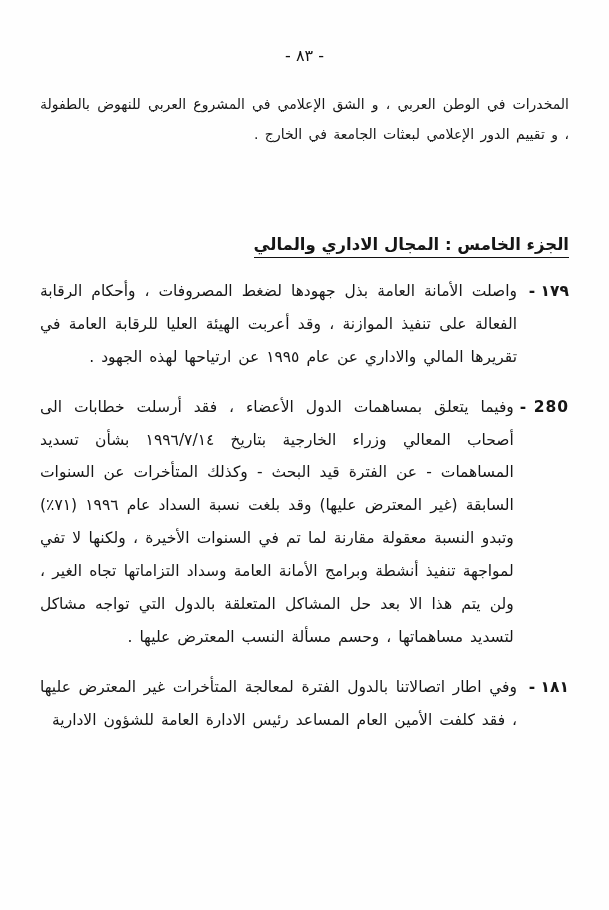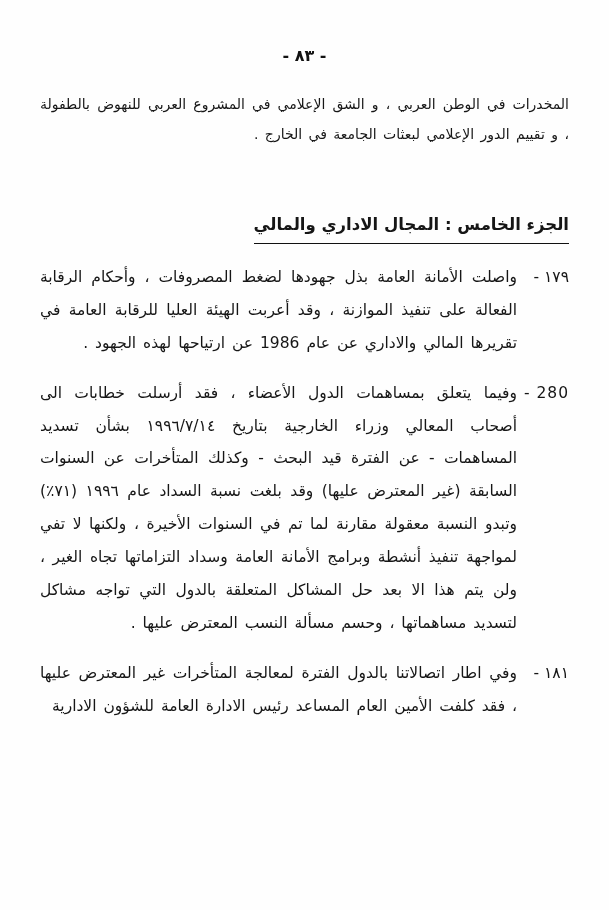--- a/index.html
+++ b/index.html
@@ -14,60 +14,61 @@
     box-sizing: border-box;
     background: #fefefe;
     padding: 46px 40px 0 40px;
     direction: rtl;
     font-family: "DejaVu Sans", sans-serif;
     color: #161616;
     overflow: hidden;
   }
   .page-number {
     text-align: center;
-    font-weight: bold;
+    font-weight: normal;
     font-size: 16px;
     letter-spacing: 2px;
     color: #111;
   }
   .intro-paragraph {
     margin-top: 24px;
     font-size: 14px;
     line-height: 2.15;
     text-align: justify;
     word-spacing: 2px;
   }
   .section-heading {
     margin-top: 66px;
     font-size: 16.5px;
     font-weight: bold;
   }
   .section-heading .underline,
   .subsection-heading .underline {
     display: inline-block;
-    padding-bottom: 9px;
+    padding-bottom: 3px;
     border-bottom: 1.6px solid #111;
+    margin-top: 20px;
   }
   .subsection-heading {
     margin-top: 28px;
     font-size: 16.5px;
     font-weight: bold;
   }
   .item {
     display: flex;
     align-items: flex-start;
     margin-top: 17px;
     font-size: 15.5px;
     line-height: 2.12;
   }
   .item-number {
     flex: 0 0 46px;
     white-space: nowrap;
     text-align: right;
-    font-weight: normal;
+    font-weight: bold;
     letter-spacing: 1px;
   }
   .item-text {
     flex: 1;
     text-align: justify;
     word-spacing: 2px;
     padding-right: 6px;
   }
 </style>
 </head>
@@ -79,21 +80,21 @@
 
   <p class="intro-paragraph">المخدرات في الوطن العربي ، و الشق الإعلامي في المشروع العربي للنهوض بالطفولة ، و تقييم الدور الإعلامي لبعثات الجامعة في الخارج .</p>
 
   <div class="section-heading">
     <span class="underline">الجزء الخامس : المجال الاداري والمالي</span>
   </div>
 
 
   <div class="item">
     <span class="item-number">١٧٩ -</span>
-    <div class="item-text">واصلت الأمانة العامة بذل جهودها لضغط المصروفات ، وأحكام الرقابة الفعالة على تنفيذ الموازنة ، وقد أعربت الهيئة العليا للرقابة العامة في تقريرها المالي والاداري عن عام 1986 عن ارتياحها لهذه الجهود .</div>
+    <div class="item-text">واصلت الأمانة العامة بذل جهودها لضغط المصروفات ، وأحكام الرقابة الفعالة على تنفيذ الموازنة ، وقد أعربت الهيئة العليا للرقابة العامة في تقريرها المالي والاداري عن عام ١٩٩٥ عن ارتياحها لهذه الجهود .</div>
   </div>
 
   <div class="item">
     <span class="item-number">280 -</span>
     <div class="item-text">وفيما يتعلق بمساهمات الدول الأعضاء ، فقد أرسلت خطابات الى أصحاب المعالي وزراء الخارجية بتاريخ ١٩٩٦/٧/١٤ بشأن تسديد المساهمات - عن الفترة قيد البحث - وكذلك المتأخرات عن السنوات السابقة (غير المعترض عليها) وقد بلغت نسبة السداد عام ١٩٩٦ (٧١٪) وتبدو النسبة معقولة مقارنة لما تم في السنوات الأخيرة ، ولكنها لا تفي لمواجهة تنفيذ أنشطة وبرامج الأمانة العامة وسداد التزاماتها تجاه الغير ، ولن يتم هذا الا بعد حل المشاكل المتعلقة بالدول التي تواجه مشاكل لتسديد مساهماتها ، وحسم مسألة النسب المعترض عليها .</div>
   </div>
 
   <div class="item">
     <span class="item-number">١٨١ -</span>
     <div class="item-text">وفي اطار اتصالاتنا بالدول الفترة لمعالجة المتأخرات غير المعترض عليها ، فقد كلفت الأمين العام المساعد رئيس الادارة العامة للشؤون الادارية</div>

